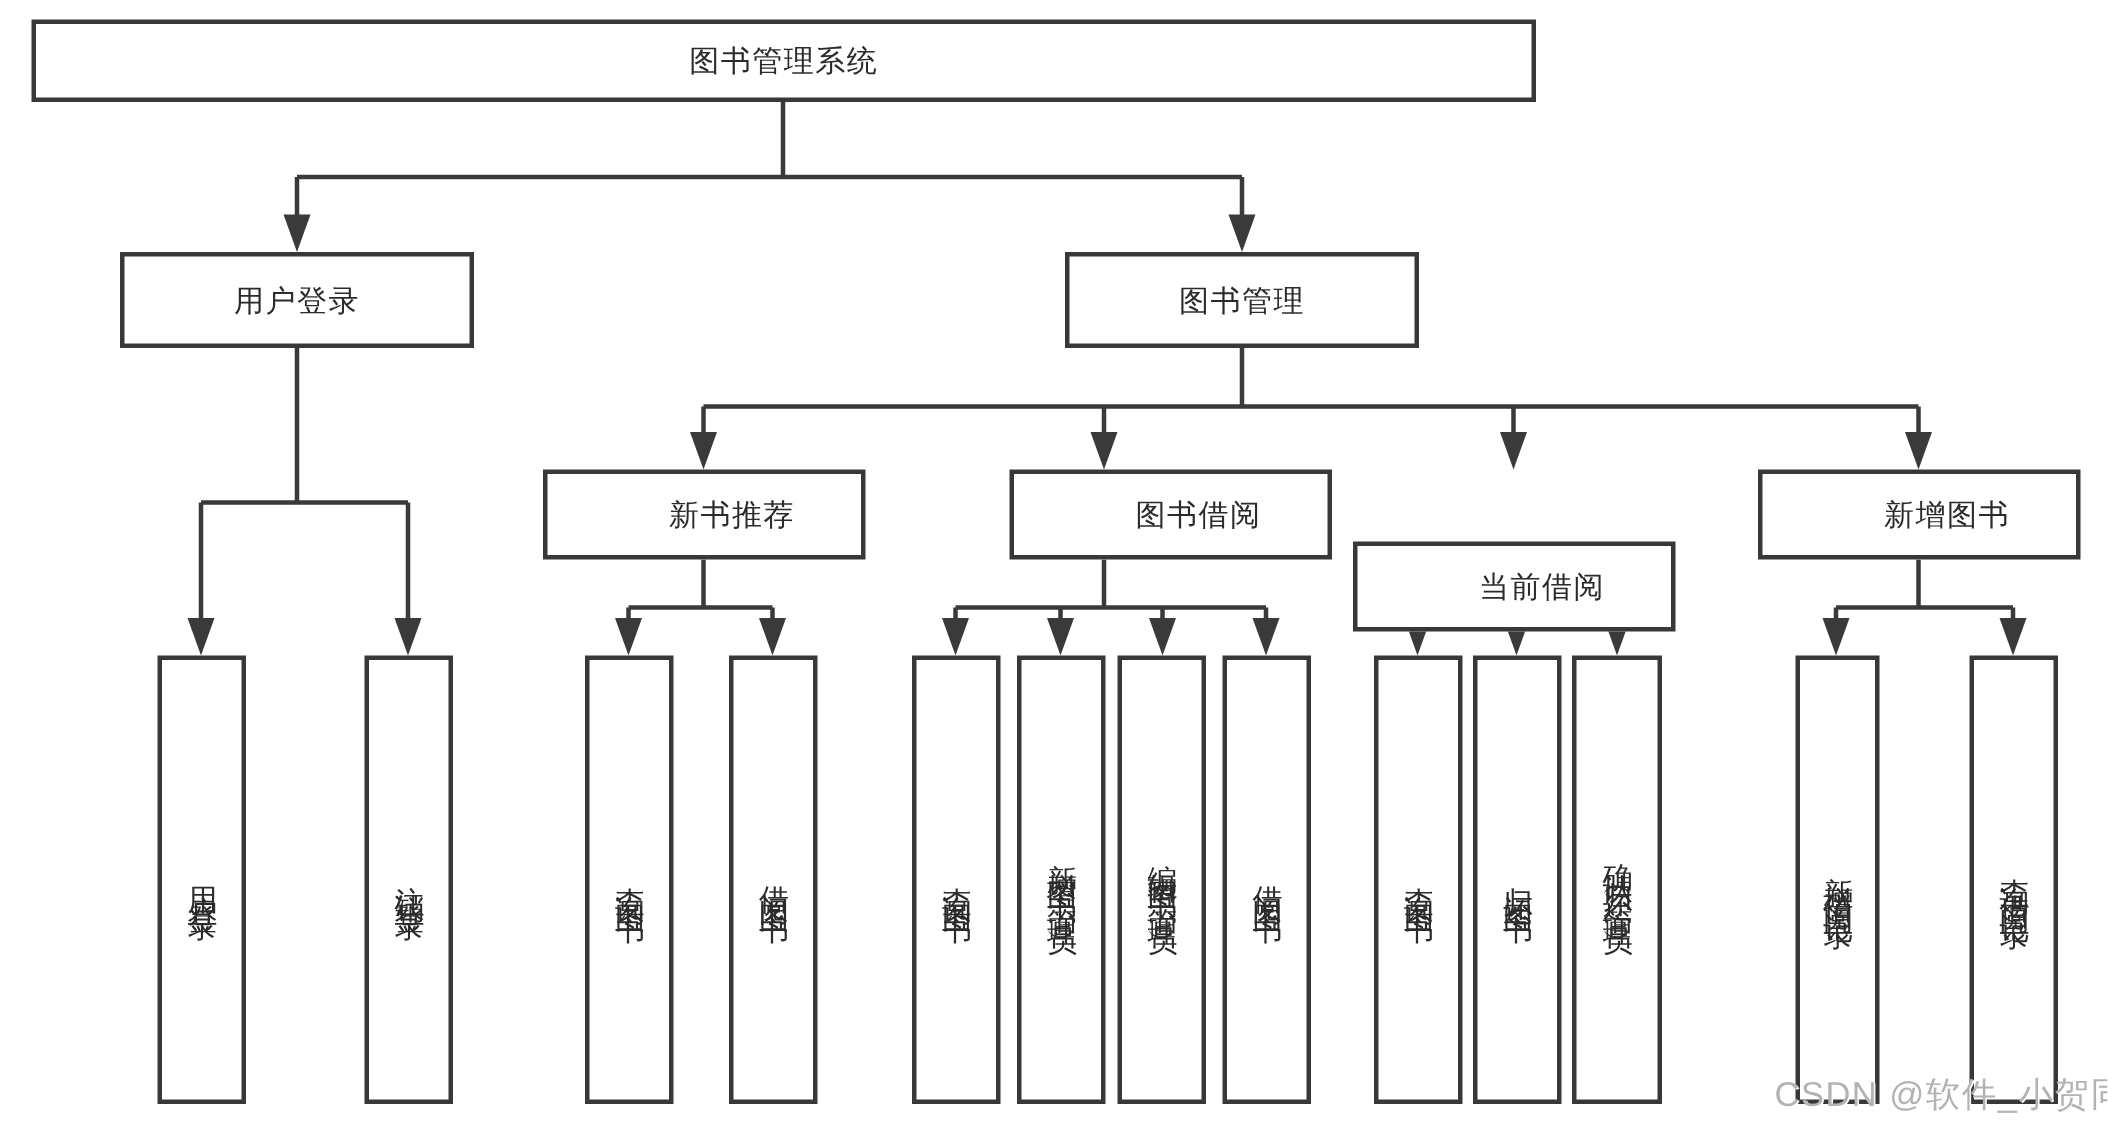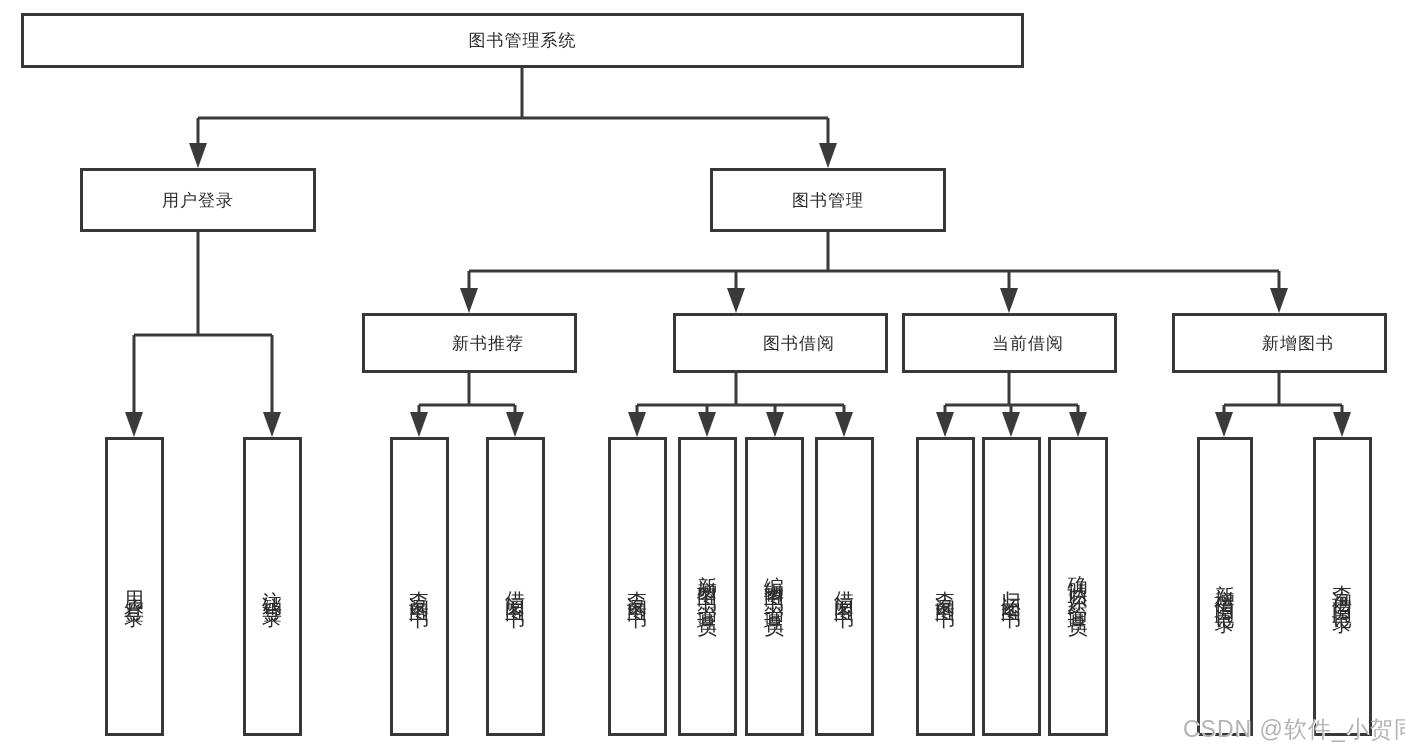--- a/index.html
+++ b/index.html
@@ -20,21 +20,21 @@
     position: absolute;
     background: #ffffff;
     border: 3px solid #383838;
     box-sizing: border-box;
     display: flex;
     align-items: center;
     justify-content: center;
     color: #2b2b2b;
   }
   .box.h span {
-    font-size: 17px;
+    font-size: 20px;
     letter-spacing: 1px;
     white-space: nowrap;
   }
   .box.v span {
     writing-mode: vertical-rl;
     text-orientation: mixed;
     font-size: 20px;
     letter-spacing: 6px;
     line-height: 1;
   }
@@ -100,21 +100,21 @@
   <div class="box h l2-box" style="left:710px;">
     <span>图书管理</span>
   </div>
 
   <div class="box h l3-box" style="left:362px;">
     <span>新书推荐</span>
   </div>
   <div class="box h l3-box" style="left:629px;margin-left:44px;">
     <span>图书借阅</span>
   </div>
-  <div class="box h l3-box" style="left:902px;">
+  <div class="box h l3-box" style="left:902px;margin-top:48px;">
     <span>当前借阅</span>
   </div>
   <div class="box h l3-box" style="left:1172px;">
     <span>新增图书</span>
   </div>
 
   <div class="box v leaf" style="left:105px;">
     <span>用户登录</span>
   </div>
   <div class="box v leaf" style="left:243px;">

